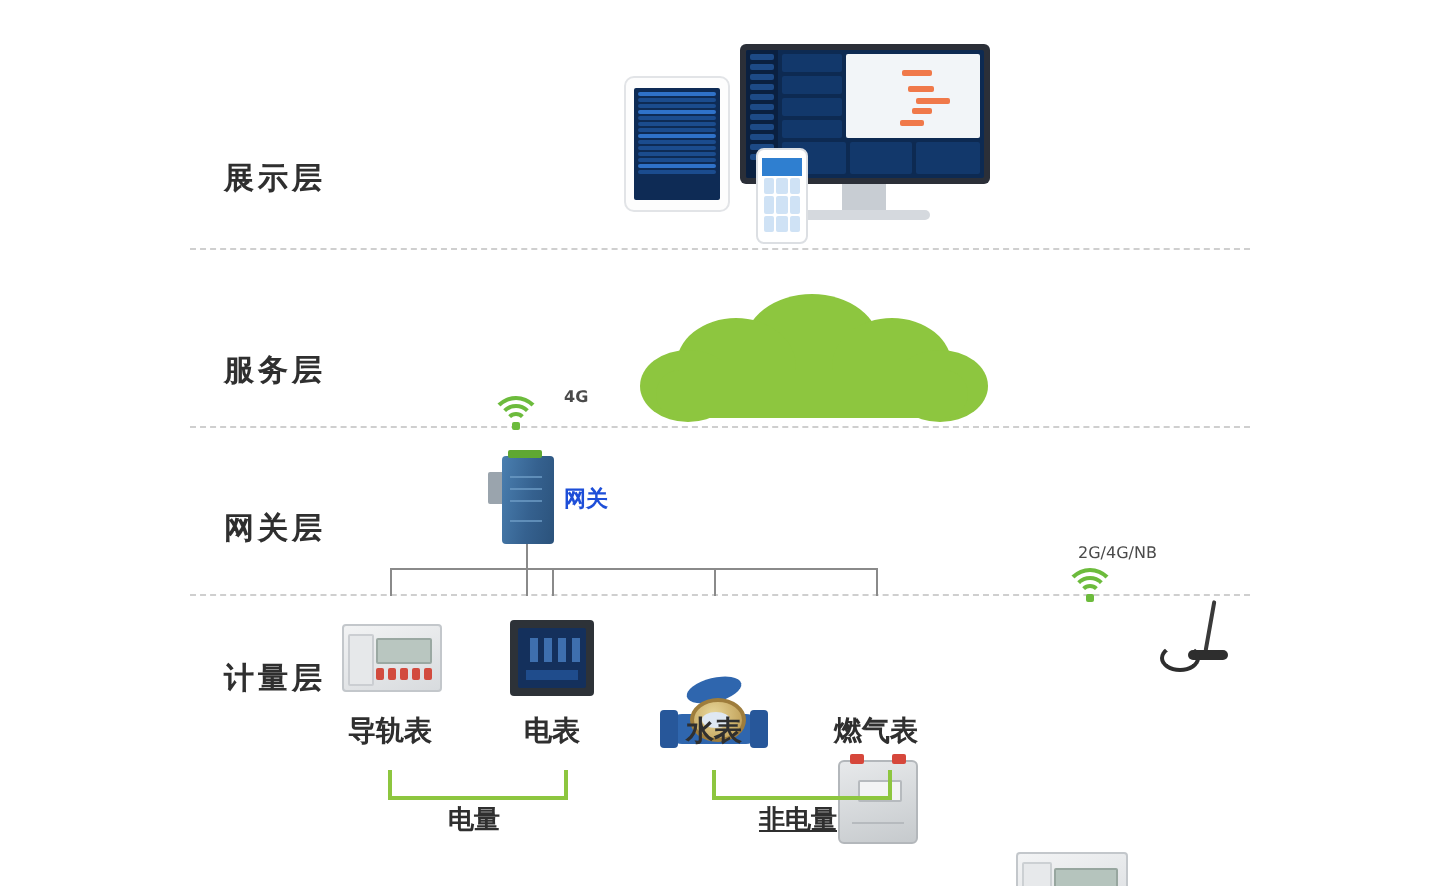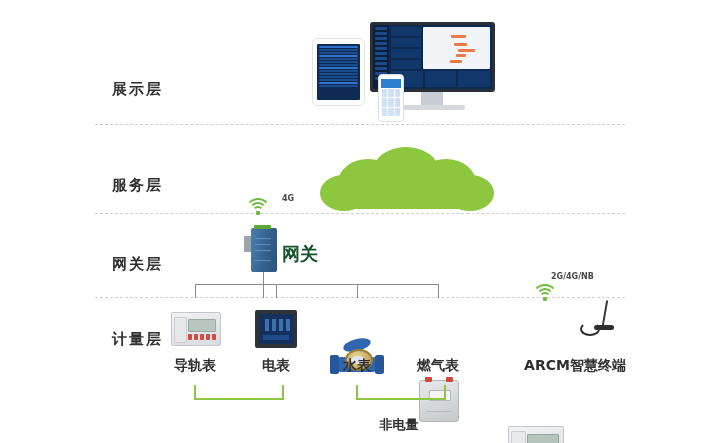--- a/index.html
+++ b/index.html
@@ -62,23 +62,23 @@
 
   
   .gw-box{position:absolute;left:251px;top:228px;width:26px;height:44px;
        background:linear-gradient(100deg,#4a7fb0 0%,#35618f 55%,#2b527b 100%);
        border-radius:2px;}
   .gw-box::before{content:"";position:absolute;left:3px;top:-3px;width:17px;height:4px;
        background:#5fa832;border-radius:1px;}
   .gw-box i{position:absolute;left:4px;height:1px;width:16px;background:#6d9cc6;opacity:.75;}
   .gw-left{position:absolute;left:244px;top:236px;width:8px;height:16px;
        background:#9aa4ad;border-radius:1px;}
-  .gw-label{position:absolute;left:282px;top:242px;font-size:18px;font-weight:700;color:#14532d;}
+  .gw-label{position:absolute;left:282px;top:242px;font-size:11px;font-weight:700;color:#1d4ed8;}
   .tag-4g{position:absolute;left:282px;top:194px;font-size:8px;font-weight:700;color:#4a4a4a;}
-  .tag-nb{position:absolute;left:551px;top:272px;font-size:8px;font-weight:700;color:#4a4a4a;}
+  .tag-nb{position:absolute;left:539px;top:272px;font-size:8px;font-weight:400;color:#4a4a4a;}
 
   
   .wifi{position:absolute;width:24px;height:17px;}
   .wifi .arc{position:absolute;left:50%;transform:translateX(-50%);
        border:2px solid #6cbb3c;border-bottom-color:transparent;
        border-left-color:transparent;border-right-color:transparent;border-radius:50%;}
   .wifi .a1{width:22px;height:22px;top:0;}
   .wifi .a2{width:14px;height:14px;top:4px;}
   .wifi .a3{width:7px;height:7px;top:8px;}
   .wifi .dot{position:absolute;left:50%;top:13px;transform:translateX(-50%);
@@ -335,20 +335,20 @@
   <div class="dev arcm" style="left:508px;top:310px;">
     <div class="rail"></div>
       <div class="scr"></div>
 
   </div>
   <div class="ant">
     <div class="rod"></div>
       <div class="base"></div>
       <div class="cable"></div>
   </div>
-  <div class="dev-cap" style="left:515px;top:357px;width:120px;">ARCM智慧终端</div>
 
   <div class="brk" style="left:194px;top:385px;width:86px;"></div>
+  <div class="brk-lbl" style="left:194px;top:401px;width:86px;">电量</div>
 
   <div class="brk" style="left:356px;top:385px;width:86px;"></div>
-  <div class="brk-lbl" style="left:356px;top:416px;width:86px;">非电量</div>
+  <div class="brk-lbl" style="left:356px;top:401px;width:86px;text-decoration:underline;">非电量</div>
 
 </div>
 
 </body></html>

